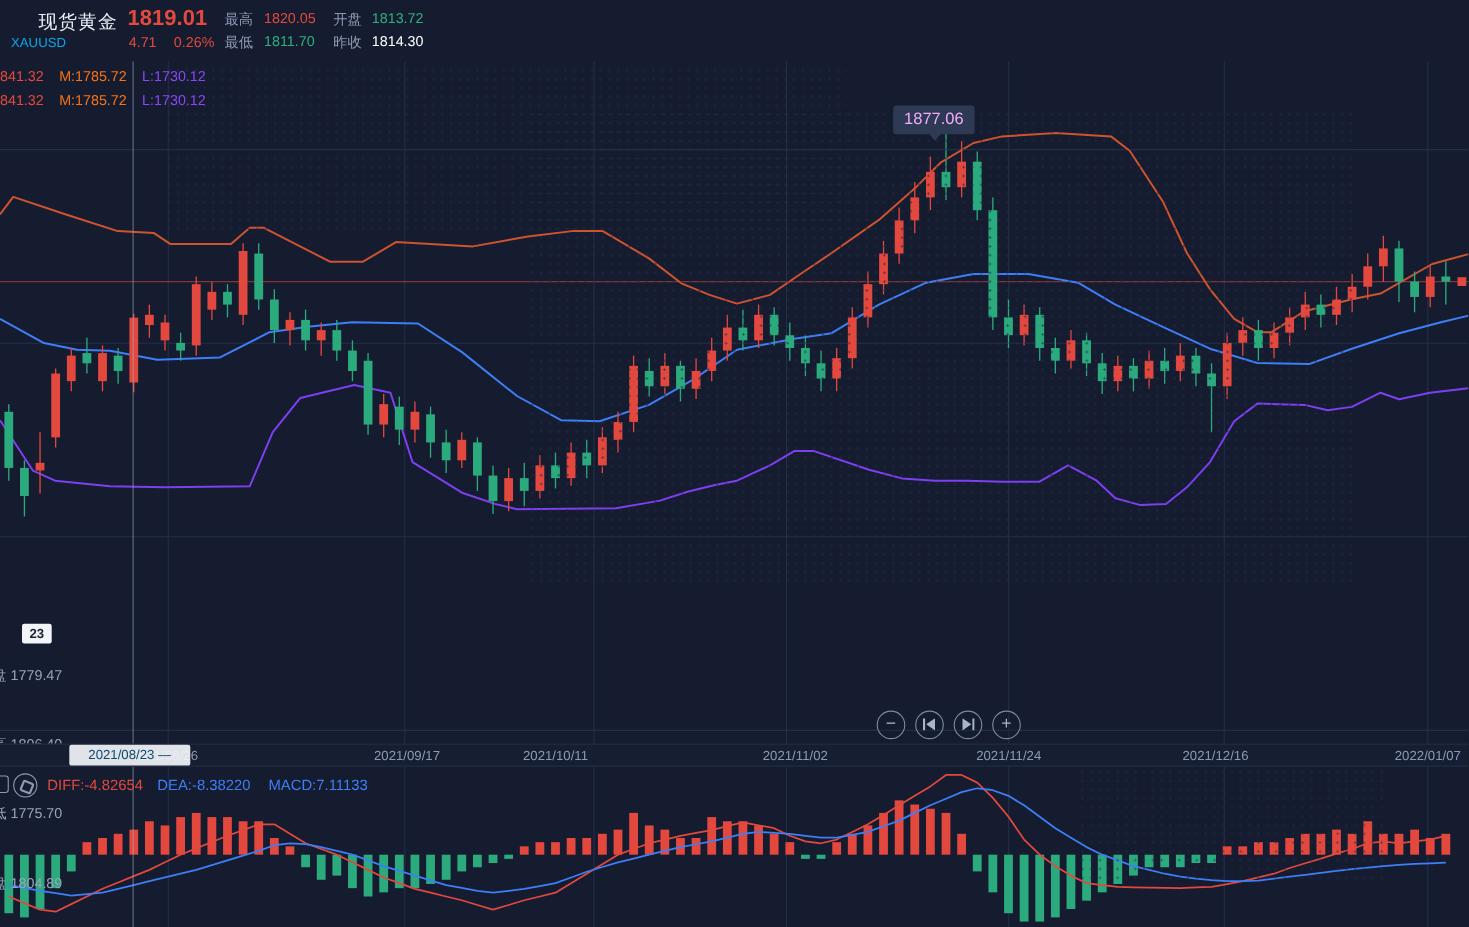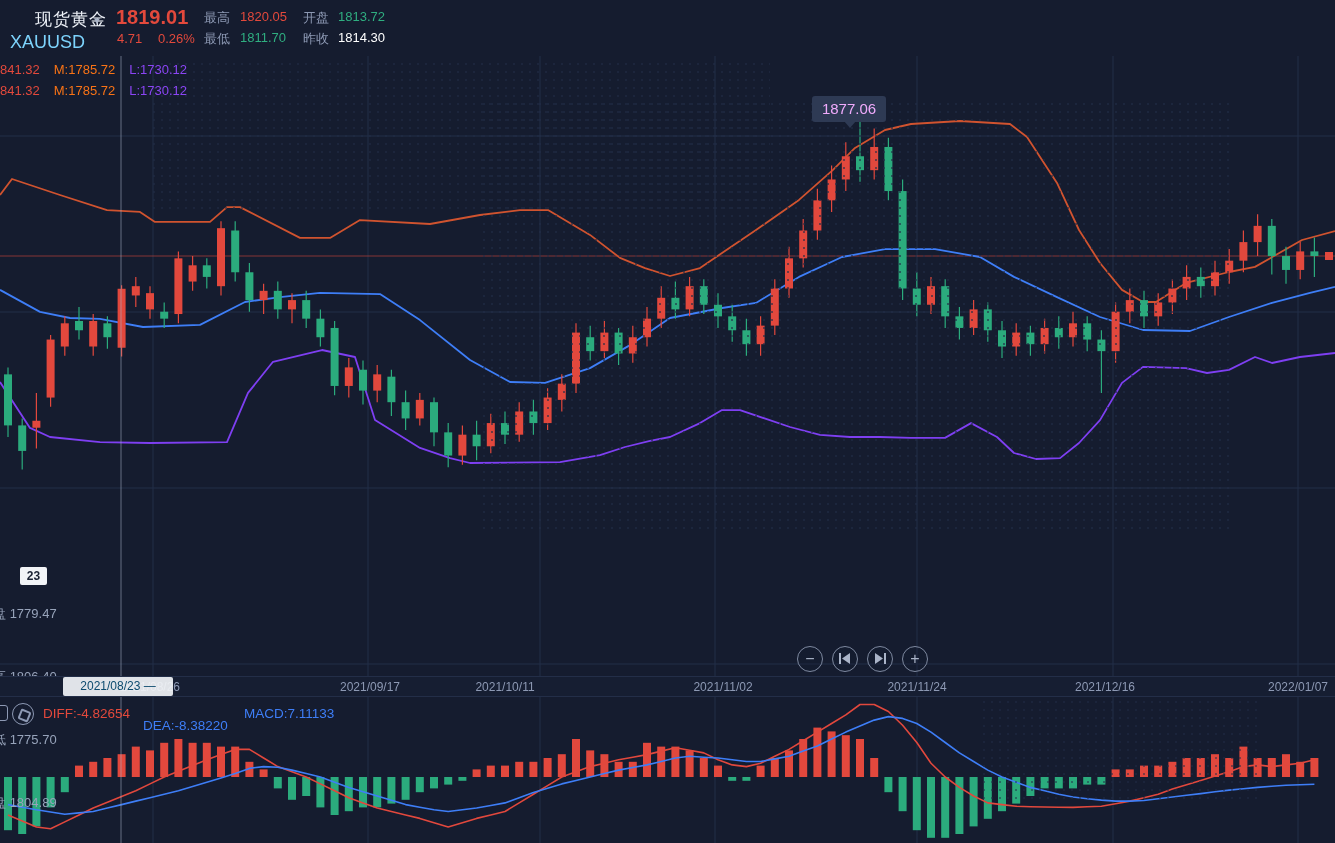--- a/index.html
+++ b/index.html
@@ -12,21 +12,21 @@
   .abs{position:absolute;}
   
   .dots{
     position:absolute;pointer-events:none;
     background-image:radial-gradient(circle,#212c46 1.1px,transparent 1.2px);
     background-size:8px 8px;
   }
   
   .sym{left:10px;top:8px;font-size:17px;font-weight:normal;color:#eef2f8;letter-spacing:1px;margin-left:25px;}
   .caret{left:92px;top:15px;font-size:10px;color:#aab4c8;}
-  .code{left:10px;top:32px;font-size:18px;color:#7dd3fc;}
+  .code{left:10px;top:32px;font-size:12px;color:#0ea5e9;}
   .price{left:116px;top:6px;font-size:20px;font-weight:bold;color:#e3493c;}
   .chg{left:117px;top:31px;font-size:13px;color:#e3493c;}
   .chgp{left:158px;top:31px;font-size:13px;color:#e3493c;}
   .stat-label{font-size:13px;color:#8d99b4;}
   .stat-value{font-size:13px;}
   
   .ind-row{left:0;font-size:13px;white-space:nowrap;}
   .ind-u{color:#e3493c;}
   .ind-m{color:#f97316;margin-left:14px;}
   .ind-l{color:#8b45f5;margin-left:14px;}
@@ -436,14 +436,14 @@
     <span class="axis-label" style="left: 723px;">2021/11/02</span>
     <span class="axis-label" style="left: 917px;">2021/11/24</span>
     <span class="axis-label" style="left: 1105px;">2021/12/16</span>
     <span class="axis-label" style="left: 1298px;">2022/01/07</span>
   </div>
 <div class="abs date-tip">2021/08/23 —</div>
 
 <div class="abs edge-icon"></div>
 <div class="abs gear"></div>
 <div class="abs macd-lbl" style="left:43px;color:#e3493c;">DIFF:-4.82654</div>
-<div class="abs macd-lbl" style="left:143px;color:#3e7ef7;margin-top:12px;">DEA:-8.38220</div>
+<div class="abs macd-lbl" style="left:143px;color:#3e7ef7;">DEA:-8.38220</div>
 <div class="abs macd-lbl" style="left:244px;color:#3e7ef7;">MACD:7.11133</div>
 
 </body></html>

